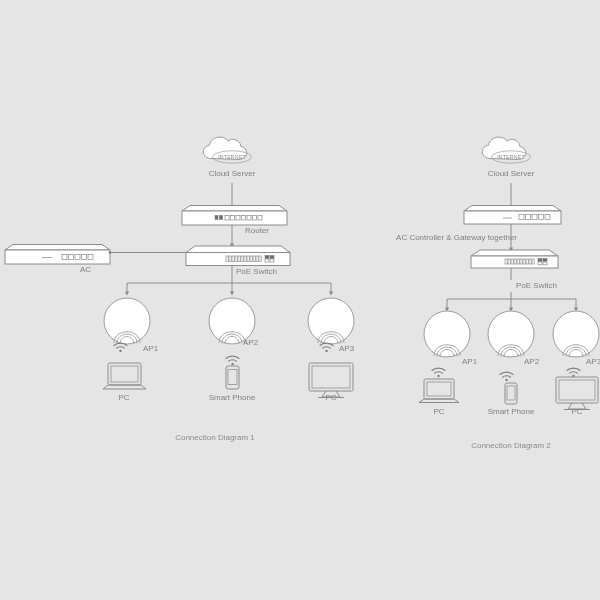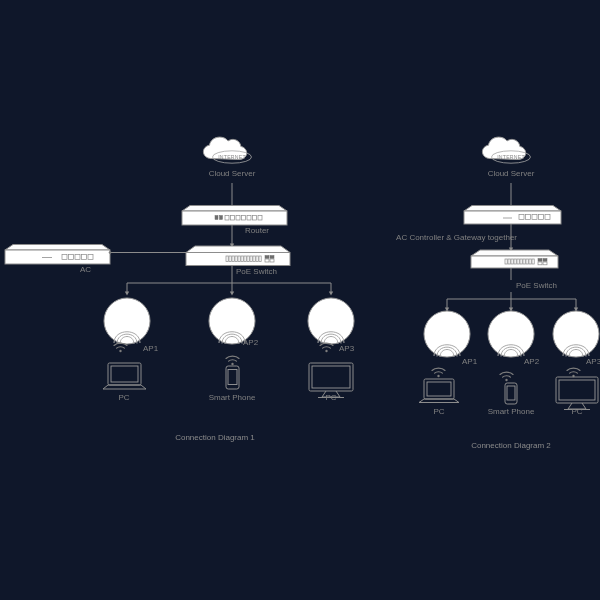--- a/index.html
+++ b/index.html
@@ -2,21 +2,21 @@
 <html><head>
 <meta charset="utf-8">
 <title>Network Connection Diagrams</title>
 <style>
   html,body{margin:0;padding:0;background:#ffffff;}
   body{
     width:600px;height:600px;overflow:hidden;
     font-family:"Liberation Sans","DejaVu Sans",sans-serif;
     color:#808080;
   }
-  #stage{position:relative;width:600px;height:600px;background:#0f172a;}
+  #stage{position:relative;width:600px;height:600px;background:#e5e5e5;}
   svg{display:block;}
   .stroke{fill:none;stroke:#8c8c8c;stroke-width:1;}
   .stroke-thin{fill:none;stroke:#9a9a9a;stroke-width:0.9;}
   .link{fill:none;stroke:#8c8c8c;stroke-width:1;}
   .dev-face{fill:#ffffff;stroke:#8c8c8c;stroke-width:1;}
   .dev-top{fill:#fdfdfd;stroke:#8c8c8c;stroke-width:1;}
   .port{fill:#ffffff;stroke:#8a8a8a;stroke-width:0.7;}
   .port-dark{fill:#6e6e6e;stroke:#6e6e6e;stroke-width:0.5;}
   .ap-circle{fill:#ffffff;stroke:#9b9b9b;stroke-width:1;}
   .ap-arc{fill:none;stroke:#a8a8a8;stroke-width:1;}

